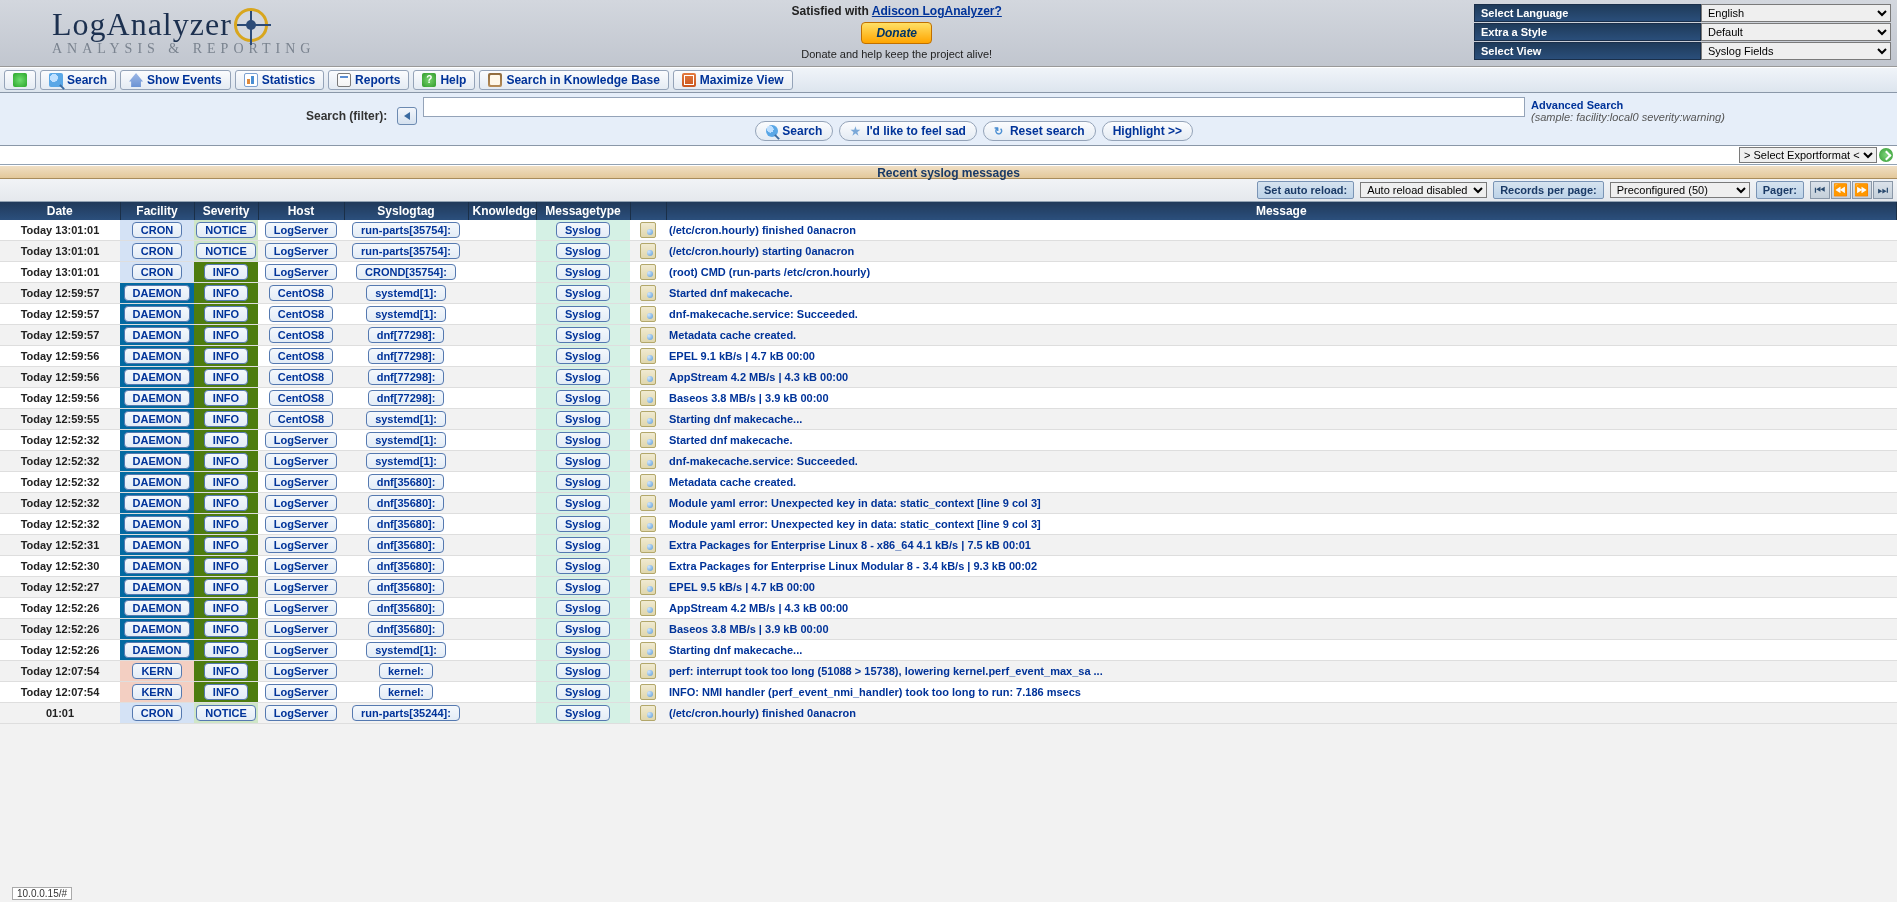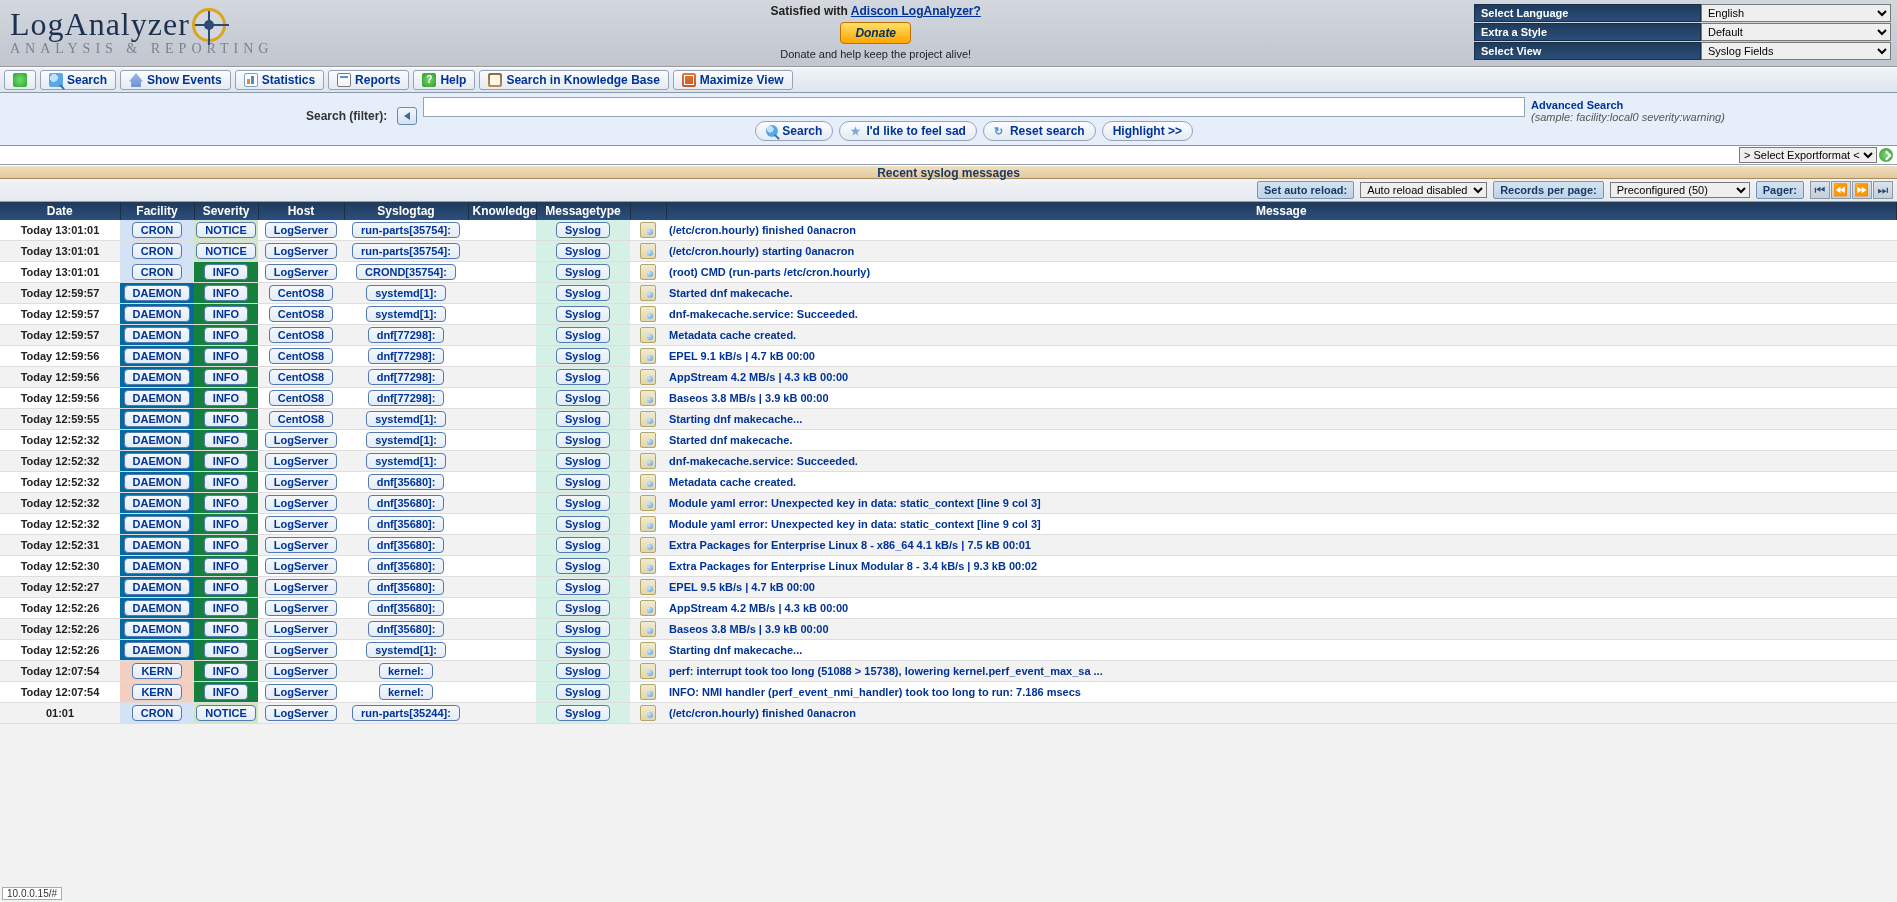--- a/index.html
+++ b/index.html
@@ -1,20 +1,20 @@
 <!DOCTYPE html>
 <html><head>
 <meta charset="utf-8">
 <style>
 * { box-sizing: border-box; margin: 0; padding: 0; }
 body { font-family: Verdana, Arial, sans-serif; font-size: 11px; background: #f2f2f2; color: #333; }
 
 
 .top-header { display: flex; align-items: flex-start; background: linear-gradient(#d3d7de, #c1c6cf); border-bottom: 1px solid #999; padding: 2px 4px; }
-.logo-area { flex: 0 0 auto; padding: 4px 6px; }
+.logo-area { flex: 0 0 auto; padding: 4px 6px; margin-left: 42px; }
 .logo-main { font-family: Georgia, serif; font-size: 32px; color: #1C304F; letter-spacing:1px; font-weight:500; display:flex; align-items:center;}
 .logo-sub { font-family: "Times New Roman", serif; font-size: 14px; color: #7a838f; letter-spacing: 5px; margin-top: -2px;}
 .logo-target{width:34px;height:34px;border-radius:50%;border:3px solid #D8A61E;position:relative;display:inline-block;margin-left:2px;background:#d3d7de;}
 .logo-target::before{content:'';position:absolute;left:50%;top:50%;width:10px;height:10px;border-radius:50%;background:#2C4B77;transform:translate(-50%,-50%);}
 .logo-target .cross{position:absolute;background:#2C4B77;}
 .logo-target .ch{height:2px;width:34px;top:50%;left:0;transform:translateY(-50%);}
 .logo-target .cv{width:2px;height:34px;left:50%;top:0;transform:translateX(-50%);}
 
 .donate-area { flex: 1; text-align: center; padding-top: 2px;}
 .donate-q { font-weight: bold; font-size: 12px; color:#222;}
@@ -92,28 +92,28 @@
 .col-ico{width:36px;text-align:center;}
 .col-msg{}
 
 .pill{display:inline-block;border:1px solid #5579b0;border-radius:4px;background:linear-gradient(#f4f8fc,#e3ecf6);padding:1px 8px;color:#003399;font-weight:bold;font-size:11px;cursor:pointer;white-space:nowrap;}
 .td-wrap{padding:0;}
 .td-wrap > .cellpad{padding:1px 3px;display:flex;justify-content:center;}
 .fac-bg-kern{background:#f3cfc2;}
 .fac-bg-daemon{background:#0369a1;}
 .fac-bg-cron{background:#d4e2f5;}
 .sev-bg-notice{background:#cfe6c7;}
-.sev-bg-info{background:#15803d;}
+.sev-bg-info{background:#4d7c0f;}
 .mtype-bg{background:#d5f1e5;}
 
 .row-ico{display:inline-block;width:16px;height:16px;background:linear-gradient(#f0ead1,#e0d7ae);border:1px solid #b2a76a;border-radius:2px;position:relative;cursor:pointer;vertical-align:middle;}
 .row-ico::after{content:'';position:absolute;right:2px;bottom:2px;width:6px;height:6px;border-radius:50%;background:radial-gradient(circle at 30% 30%, #cfe6ff, #5a9ad4);}
 .msg-link{color:#003399;font-weight:bold;text-decoration:none;}
 
-.status-corner{position:fixed;left:2px;bottom:2px;background:#fff;border:1px solid #aaa;padding:0 4px;font-size:10px;color:#333;}
+.status-corner{position:fixed;left:12px;bottom:2px;background:#fff;border:1px solid #aaa;padding:0 4px;font-size:10px;color:#333;}
 </style>
 </head>
 <body>
 
 <div class="top-header">
   <div class="logo-area">
     <div class="logo-main">
       <span>LogAnalyzer</span>
       <span class="logo-target">
           <span class="cross ch"></span>

